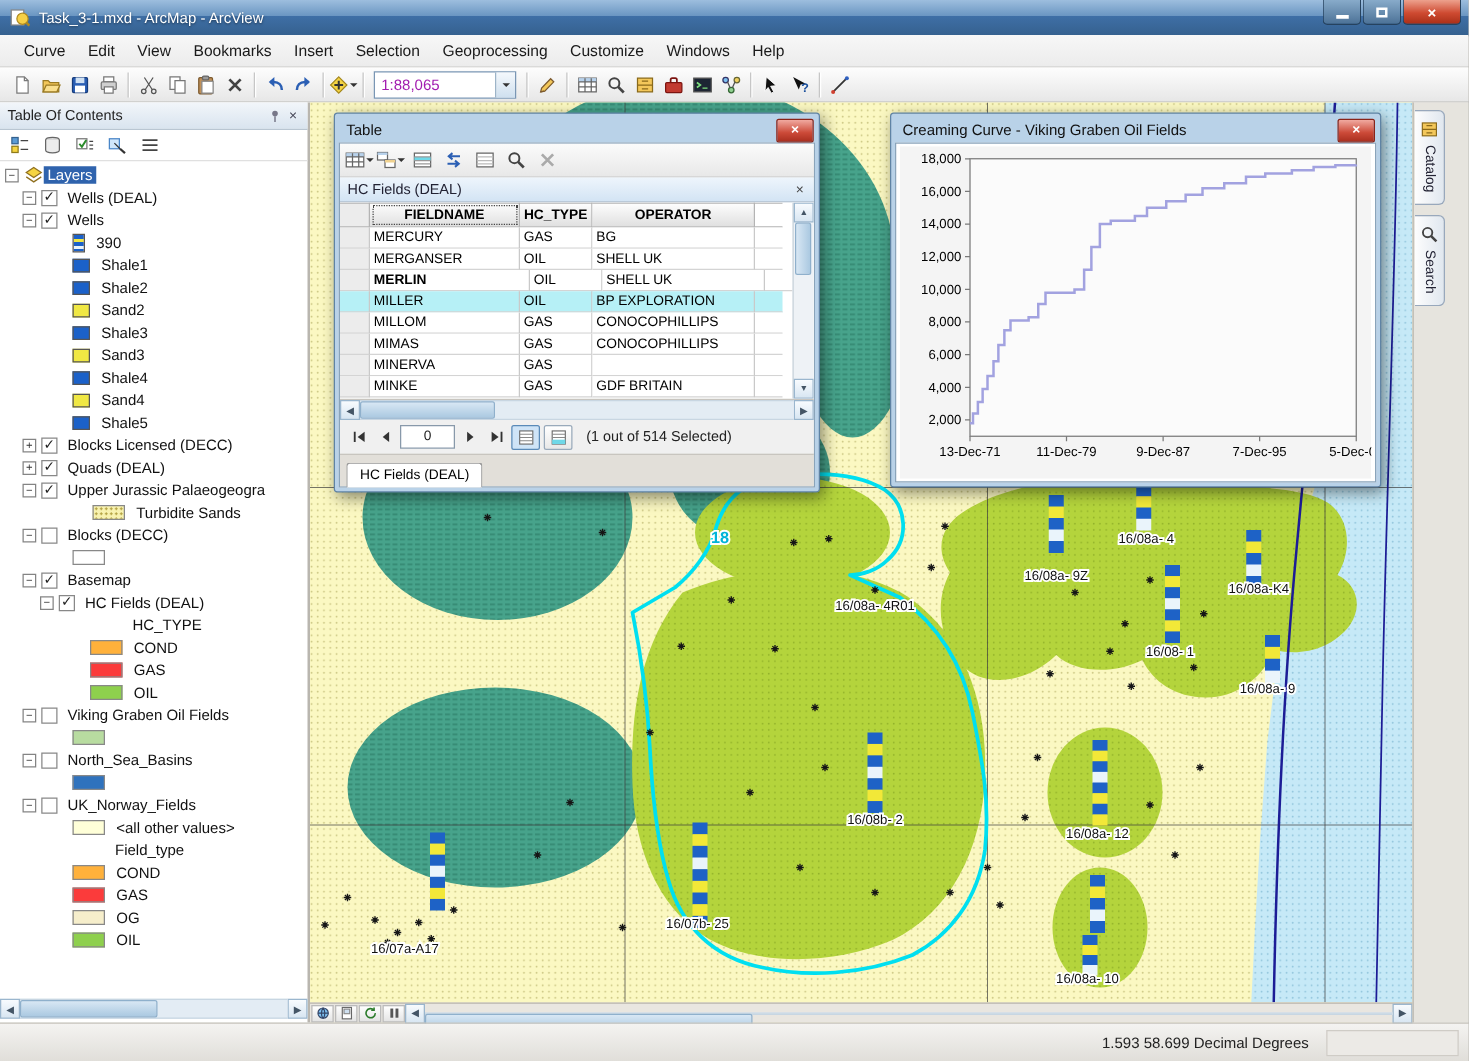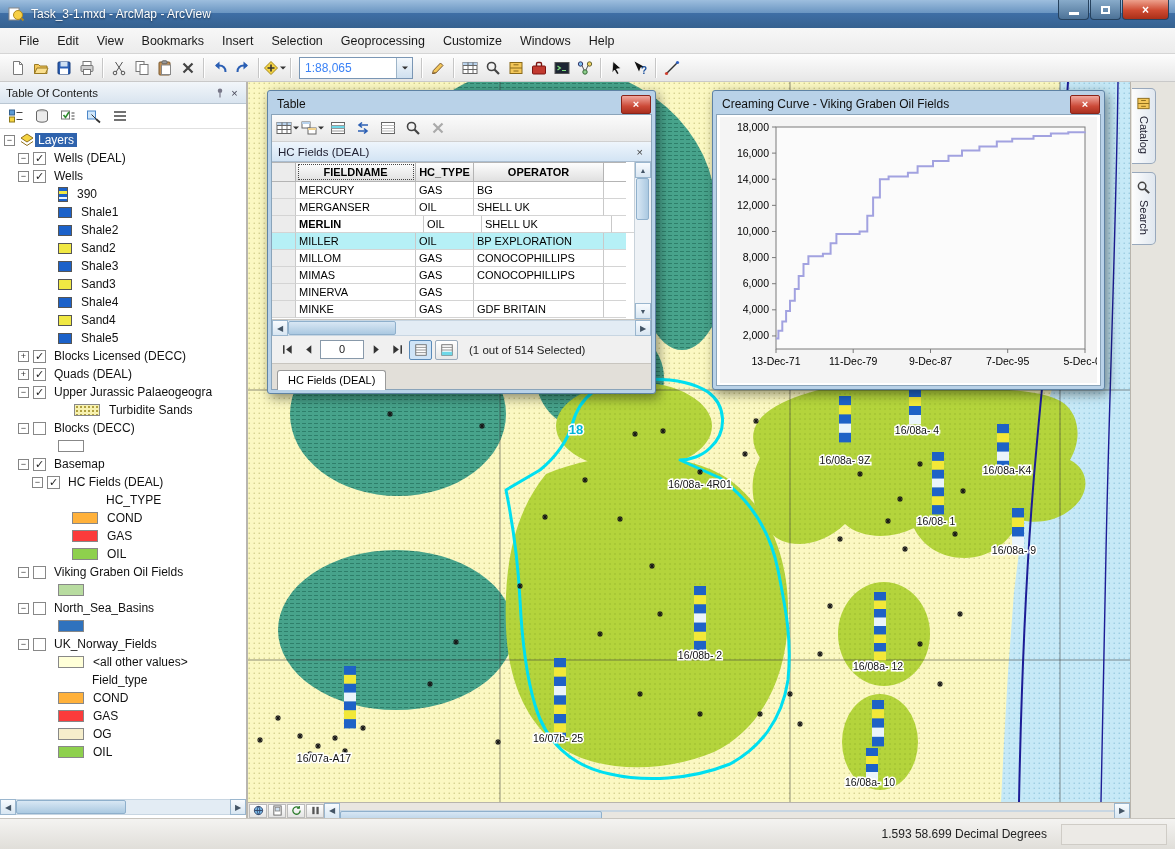--- a/index.html
+++ b/index.html
@@ -28,21 +28,21 @@
   .menu-item{padding:0 9px;font-size:12.5px;height:100%;display:inline-flex;align-items:center;color:#1a1a1a;}
   .toolbar{position:absolute;left:0,top:54px;top:54px;width:1175px;height:28px;
     background:linear-gradient(#fdfdfd,#e7e7e7);border-bottom:1px solid #c9c9c9;
     display:flex;align-items:center;padding-left:6px;box-sizing:border-box;}
   .tbtn{width:23px;height:23px;display:inline-flex;align-items:center;justify-content:center;border-radius:2px;}
   .ticon{display:inline-block;width:16px;height:16px;}
   .ticon svg{width:16px;height:16px;display:block;}
   .tsep{width:1px;height:20px;background:#c6c6c6;box-shadow:1px 0 0 #fff;margin:0 4px;}
   .mini-caret svg{width:8px;height:8px;display:block;}
   .scale-combo{display:inline-flex;width:112px;height:20px;border:1px solid #7a96b4;background:#fff;align-items:center;margin:0 4px;}
-  .scale-value{flex:1;font-size:12px;padding:0 5px;color:#3b82f6;}
+  .scale-value{flex:1;font-size:12px;padding:0 5px;color:#a21caf;}
   .combo-btn{width:15px;height:100%;background:linear-gradient(#f4f8fc,#cfe0ef);border-left:1px solid #9db4c8;
     display:flex;align-items:center;justify-content:center;}
   .combo-btn svg{width:8px;height:8px;}
 
   
   .toc{position:absolute;left:0;top:82px;width:248px;height:736px;background:#fff;border-right:2px solid #b9b6af;box-sizing:border-box;}
   .toc-header{height:21px;background:linear-gradient(#f2f6fa,#d9e4ef);border-bottom:1px solid #b9c6d2;
     display:flex;align-items:center;padding:0 4px 0 6px;justify-content:center;}
   .toc-title{font-size:11.5px;color:#222;flex:1;}
   .toc-hbtn{width:15px;height:15px;display:inline-flex;align-items:center;justify-content:center;font-size:11px;color:#445;}
@@ -166,21 +166,21 @@
           <span class="glyph-min"></span>
         </span>
       <span class="wbtn">
           <span class="glyph-max"></span>
         </span>
       <span class="wbtn close">×</span>
     </div>
   </div>
 
   <div class="menubar">
-      <span class="menu-item">File</span>
+      <span class="menu-item">Curve</span>
       <span class="menu-item">Edit</span>
       <span class="menu-item">View</span>
       <span class="menu-item">Bookmarks</span>
       <span class="menu-item">Insert</span>
       <span class="menu-item">Selection</span>
       <span class="menu-item">Geoprocessing</span>
       <span class="menu-item">Customize</span>
       <span class="menu-item">Windows</span>
       <span class="menu-item">Help</span>
     </div>

